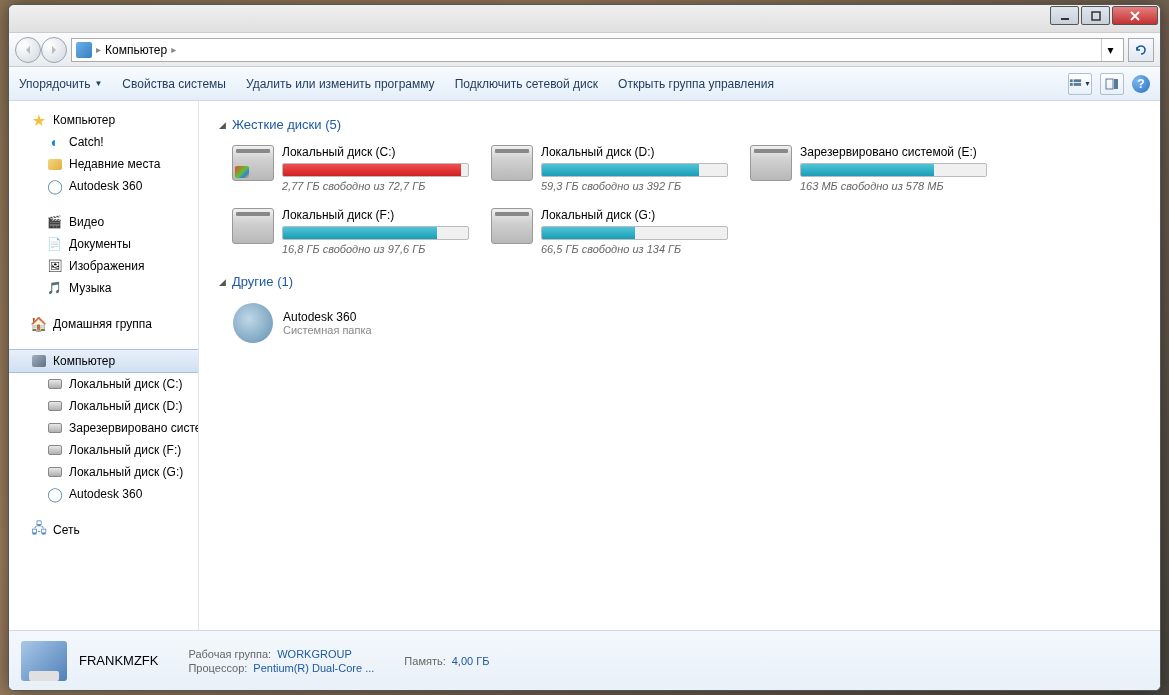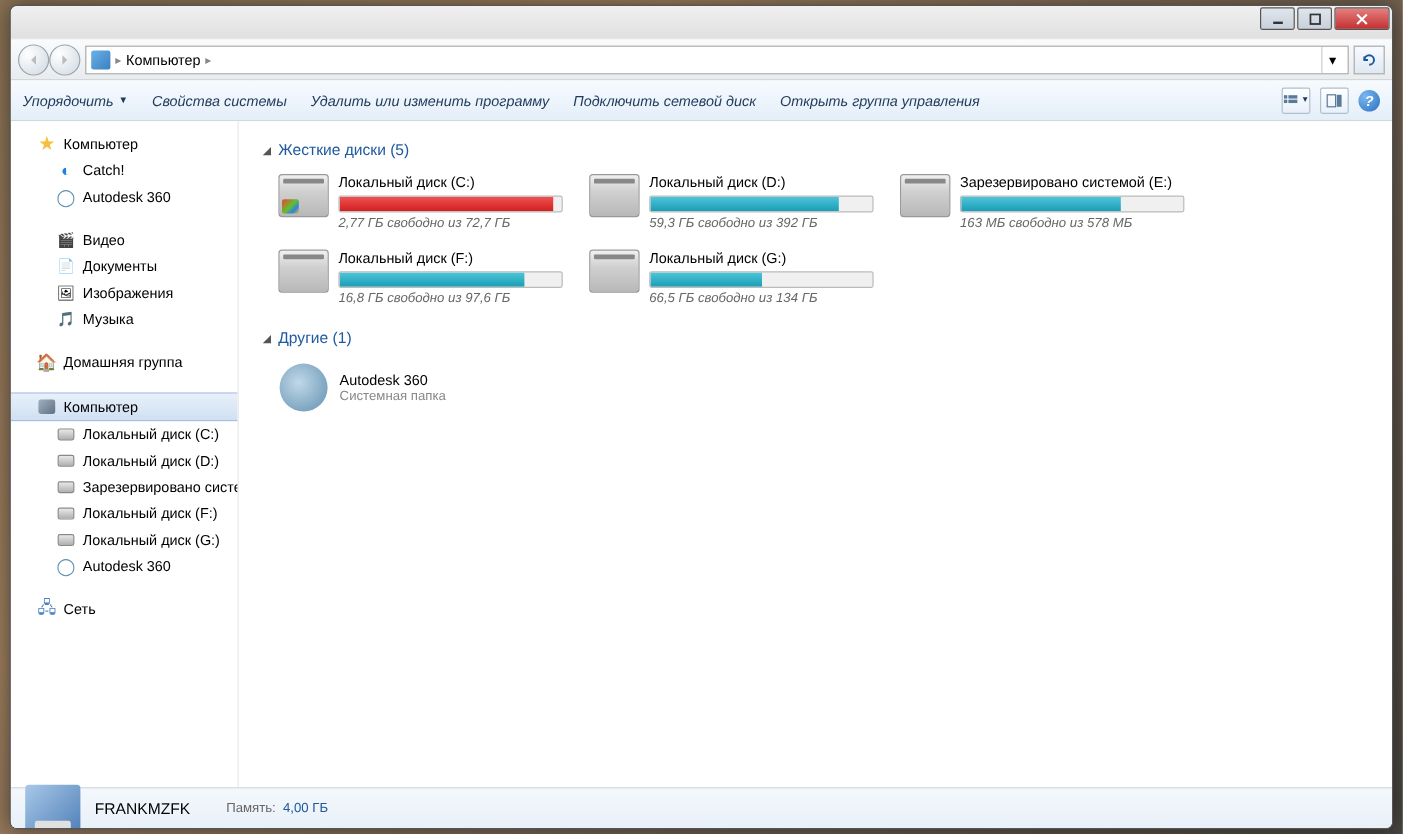--- a/index.html
+++ b/index.html
@@ -23,21 +23,21 @@
 .nav-arrow.disabled svg { fill: #bbb; }
 .address-bar { flex: 1; height: 24px; background: #fff; border: 1px solid #aaa; display: flex; align-items: center; padding: 0 4px; font-size: 12px; gap: 4px; }
 .address-icon { width: 16px; height: 16px; background: linear-gradient(135deg, #6ab0e8, #3a80c0); border-radius: 2px; }
 .address-sep { color: #888; font-size: 10px; }
 .address-dropdown { width: 18px; height: 22px; border-left: 1px solid #ccc; display: flex; align-items: center; justify-content: center; cursor: pointer; }
 .refresh-btn { width: 26px; height: 24px; border: 1px solid #aaa; background: linear-gradient(to bottom, #f8faff, #e0e8f2); display: flex; align-items: center; justify-content: center; cursor: pointer; color: #1a5a9a; }
 .search-box { width: 240px; height: 24px; border: 1px solid #aaa; background: #fff; display: flex; align-items: center; padding: 0 6px; font-size: 12px; color: #888; font-style: italic; }
 .search-box input { border: none; outline: none; flex: 1; font-style: italic; color: #888; font-size: 12px; }
 
 
-.toolbar { height: 34px; background: linear-gradient(to bottom, #f7fbff, #e4eef8); border-bottom: 1px solid #d0d8e0; display: flex; align-items: center; padding: 0 10px; gap: 20px; font-size: 12px; color: #1e395b; font-style: italic; }
+.toolbar { height: 34px; background: linear-gradient(to bottom, #f7fbff, #e4eef8); border-bottom: 1px solid #d0d8e0; display: flex; align-items: center; padding: 0 10px; gap: 20px; font-size: 12px; color: #1e395b; }
 .toolbar-item { cursor: pointer; display: flex; align-items: center; gap: 4px; }
 .toolbar-right { margin-left: auto; display: flex; gap: 8px; align-items: center; }
 .tb-icon-btn { width: 24px; height: 22px; border: 1px solid #b0c0d0; background: linear-gradient(to bottom, #fff, #e8f0f8); border-radius: 2px; display: flex; align-items: center; justify-content: center; cursor: pointer; }
 .help-icon { width: 18px; height: 18px; border-radius: 50%; background: radial-gradient(circle at 30% 30%, #7ab8f0, #2a70c0); color: #fff; font-weight: bold; display: flex; align-items: center; justify-content: center; font-size: 12px; cursor: pointer; }
 
 
 .body { flex: 1; display: flex; overflow: hidden; }
 
 
 .sidebar { width: 190px; background: #fff; border-right: 1px solid #e0e4e8; overflow-y: auto; padding: 8px 0; font-size: 12px; }
@@ -70,21 +70,21 @@
 .drive-bar { width: 100%; height: 14px; background: #f0f0f0; border: 1px solid #bbb; border-radius: 2px; overflow: hidden; margin-bottom: 3px; }
 .drive-bar-fill { height: 100%; background: linear-gradient(to bottom, #4ec5d8 0%, #1a9db5 100%); }
 .drive-bar-fill.red { background: linear-gradient(to bottom, #f05050 0%, #d02020 100%); }
 .drive-status { color: #666; font-size: 11px; font-style: italic; }
 .folder-item { display: flex; gap: 10px; align-items: center; margin-left: 10px; cursor: pointer; padding: 4px; }
 .folder-icon-big { width: 40px; height: 40px; background: radial-gradient(circle at 40% 40%, #c0d8e8, #6090b0); border-radius: 50%; display: flex; align-items: center; justify-content: center; }
 .folder-info .name { color: #000; }
 .folder-info .sub { color: #888; font-size: 11px; }
 
 
-.details-pane { height: 34px; background: linear-gradient(to bottom, #f4f8fc, #e8f0f8); border-top: 1px solid #d0d8e0; display: flex; align-items: center; padding: 0 12px; gap: 12px; font-size: 11px; }
+.details-pane { height: 60px; background: linear-gradient(to bottom, #f4f8fc, #e8f0f8); border-top: 1px solid #d0d8e0; display: flex; align-items: center; padding: 0 12px; gap: 12px; font-size: 11px; }
 .details-icon { width: 46px; height: 40px; background: linear-gradient(135deg, #a8c8e8, #5080b8); border-radius: 3px; position: relative; }
 .details-icon::after { content: ''; position: absolute; bottom: 0; left: 8px; right: 8px; height: 10px; background: #e0e0e0; border-radius: 2px; }
 .details-text { display: flex; flex-direction: column; gap: 2px; }
 .details-row { display: flex; gap: 6px; }
 .details-label { color: #666; }
 .details-value { color: #1e5aa0; }
 .details-cols { display: flex; gap: 30px; align-items: center; }
 </style>
 </head>
 <body>
@@ -175,20 +175,26 @@
       <div class="nav-group">
         <div class="nav-group-header">
           <span class="nav-icon icon-star">★</span>
           <span>Компьютер</span>
         </div>
         <div class="nav-item">
             <span class="nav-icon icon-catch">◐</span>
             <span>Catch!</span>
           </div>
         <div class="nav-item">
+            <span class="nav-icon">
+              <span class="icon-folder"></span>
+            </span>
+            <span>Недавние места</span>
+          </div>
+        <div class="nav-item">
             <span class="nav-icon icon-cloud">◯</span>
             <span>Autodesk 360</span>
           </div>
       </div>
 
       <div class="nav-group">
         <div class="nav-item">
             <span class="nav-icon">🎬</span>
             <span>Видео</span>
           </div>
@@ -338,20 +344,30 @@
   </div>
 
   <div class="details-pane">
     <div class="details-icon"></div>
     <div class="details-cols">
       <div class="details-text">
         <div style="font-size:13px;color:#000;">FRANKMZFK</div>
       </div>
       <div class="details-text">
         <div class="details-row">
+          <span class="details-label">Рабочая группа:</span>
+          <span class="details-value">WORKGROUP</span>
+        </div>
+        <div class="details-row">
+          <span class="details-label">Процессор:</span>
+          <span class="details-value">Pentium(R) Dual-Core  ...</span>
+        </div>
+      </div>
+      <div class="details-text">
+        <div class="details-row">
           <span class="details-label">Память:</span>
           <span class="details-value">4,00 ГБ</span>
         </div>
       </div>
     </div>
   </div>
 
 </div>
 
 </body></html>

